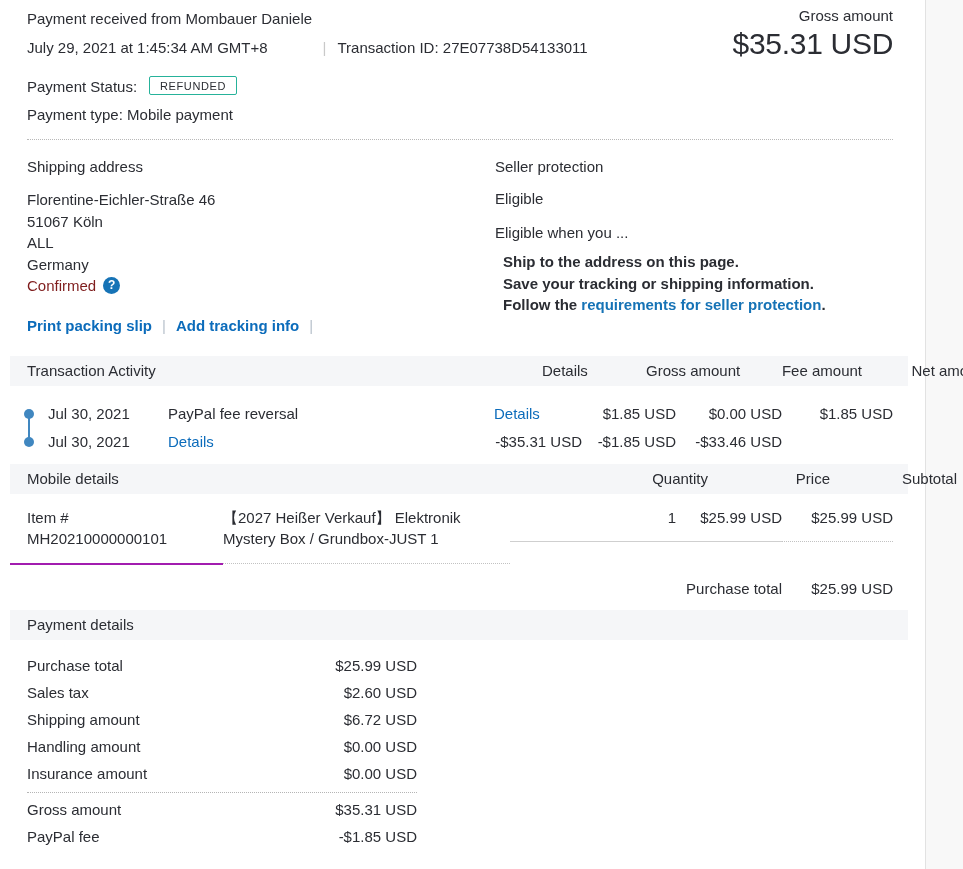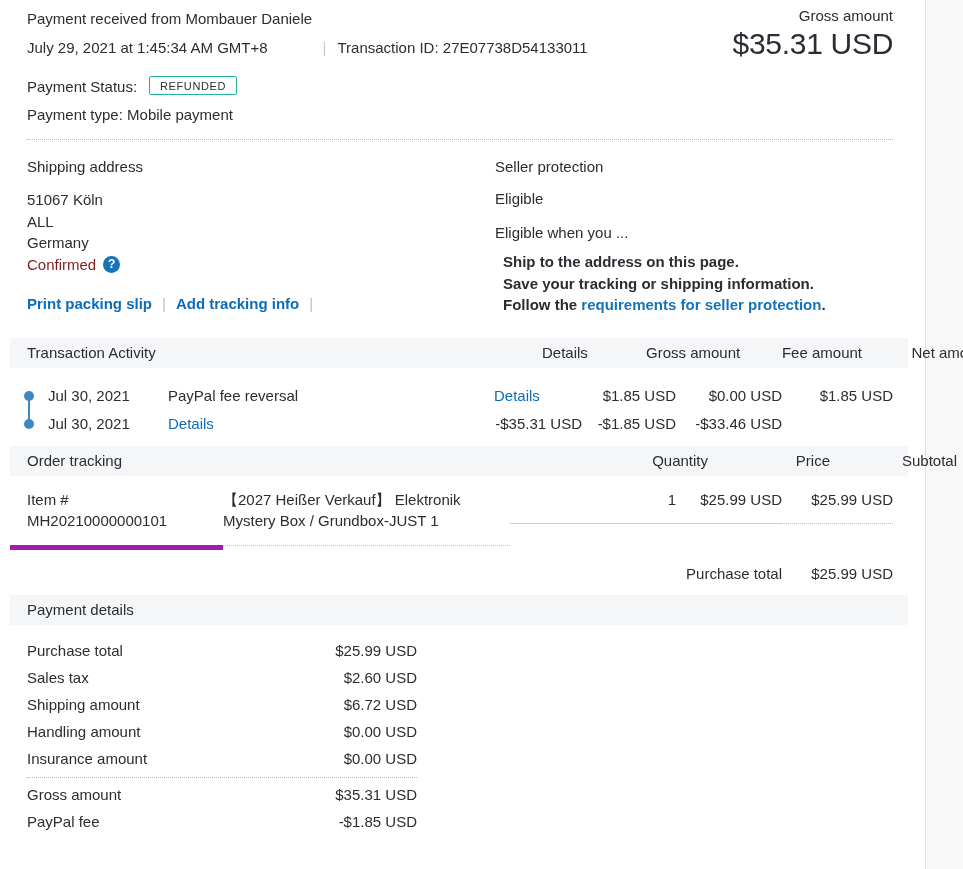--- a/index.html
+++ b/index.html
@@ -68,21 +68,21 @@
             align-items:center; height:28px; }
   .timeline-dot { width:10px; height:10px; border-radius:50%; background:#4087c0; margin-left:14px; }
   .timeline-line { position:absolute; left:18px; top:28px; width:2px; height:30px; background:#4087c0; }
   a.details-link { color:#0c6cbb; text-decoration:none; }
 
   
   .od-item-row { margin-left:10px; width:883px; padding-right:15px; display:grid;
                  grid-template-columns:213px 287px 166px 106px 111px; align-items:start;
                  padding-top:13px; }
   .od-item-row .cell { line-height:21.5px; padding-bottom:13px; }
-  .bb-solid-dark { border-bottom:5px solid #a21caf; }
+  .bb-solid-dark { border-bottom:2px solid #a21caf; }
   .bb-solid { border-bottom:1px solid #cfcfcf; }
   .bb-dot { border-bottom:1px dotted #c2c2c2; }
   .od-total-row { margin-left:10px; width:883px; padding-right:15px; display:grid;
                   grid-template-columns:213px 287px 166px 106px 111px; padding-top:14px;
                   padding-bottom:11px; }
   .od-total-row .cell { line-height:20px; }
   .span4 { grid-column:1/5; }
 
   
   .pd-rows { margin:12px 0 0 27px; width:390px; }
@@ -118,20 +118,21 @@
       <span class="refunded-badge">REFUNDED</span>
     </div>
 
     <div class="type-row">Payment type: Mobile payment</div>
   </div>
   <div class="dotted-wide"></div>
 
   <div class="cols-section">
     <div class="ship-col">
       <div class="col-heading">Shipping address</div>
+      <div class="address-line">Florentine-Eichler-Straße 46</div>
       <div class="address-line">51067 Köln</div>
       <div class="address-line">ALL</div>
       <div class="address-line">Germany</div>
       <div class="confirmed-row">
         <span class="confirmed-text">Confirmed</span>
         <span class="help-icon">?</span>
       </div>
       <div class="action-links">
         <a href="#" class="action-link">Print packing slip</a>
         <span class="link-sep">|</span>
@@ -179,21 +180,21 @@
         </div>
       <div>Jul 30, 2021</div>
       <div><a href="#" class="details-link">Details</a></div>
       <div class="right">-$35.31 USD</div>
       <div class="right">-$1.85 USD</div>
       <div class="right">-$33.46 USD</div>
     </div>
   </div>
 
   <div class="band od-grid">
-    <div class="cell pad-left" style="grid-column:1/3">Order tracking</div>
+    <div class="cell pad-left" style="grid-column:1/3">Mobile details</div>
     <div class="cell right">Quantity</div>
     <div class="cell right">Price</div>
     <div class="cell right">Subtotal</div>
   </div>
 
   <div class="od-item-row">
     <div class="cell pad-left bb-solid-dark">
       <div>Item #</div>
       <div>MH20210000000101</div>
     </div>

